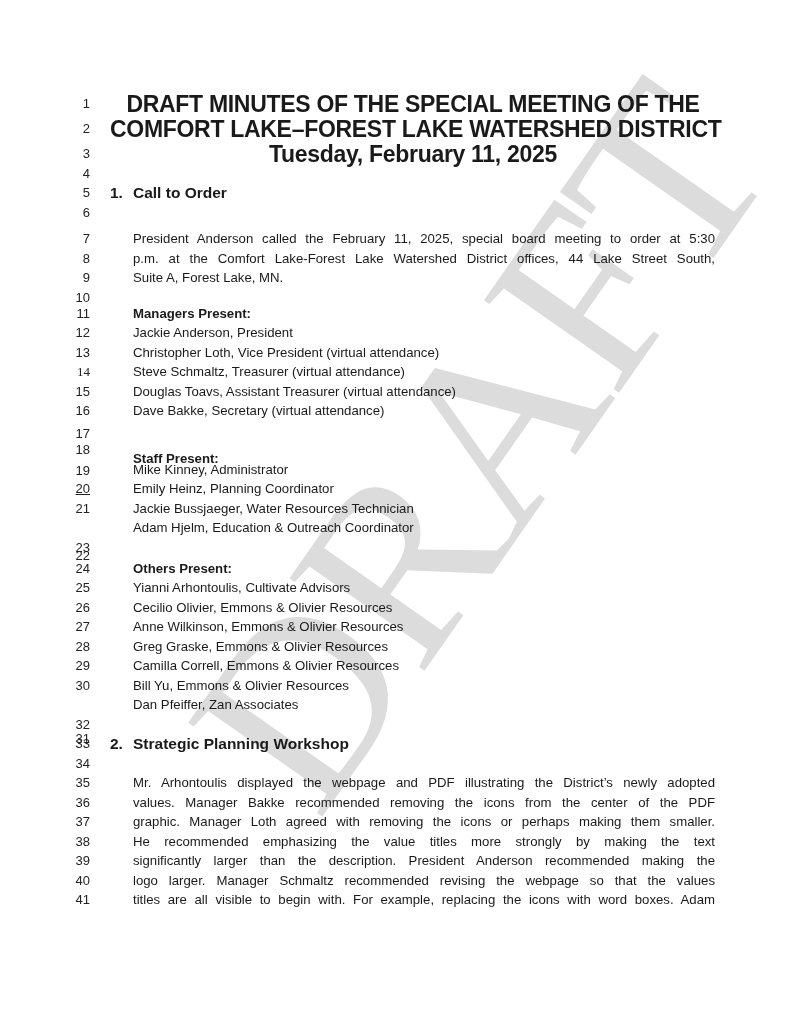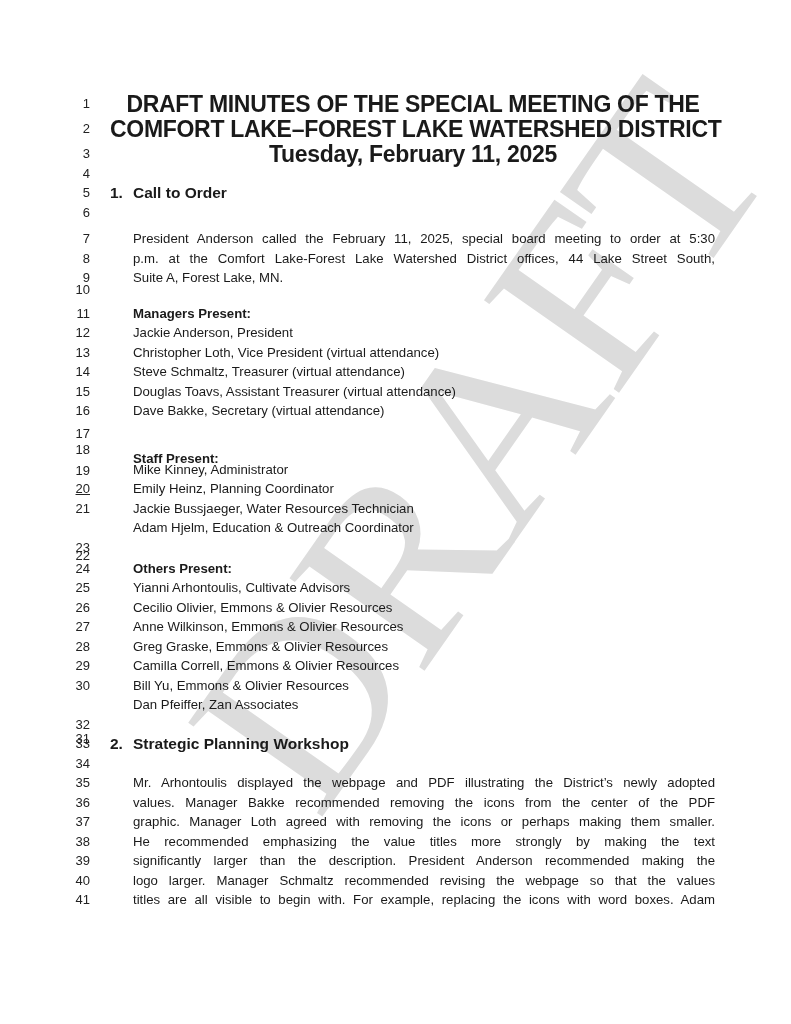--- a/index.html
+++ b/index.html
@@ -32,25 +32,25 @@
   <div id="ln-col">
       <div class="ln" style="top: 94px; position: absolute;">1</div>
       <div class="ln" style="top: 119px; position: absolute;">2</div>
       <div class="ln" style="top: 144px; position: absolute;">3</div>
       <div class="ln" style="top: 164px; position: absolute;">4</div>
       <div class="ln" style="top: 183px; position: absolute;">5</div>
       <div class="ln" style="top: 203px; position: absolute;">6</div>
       <div class="ln" style="top: 229px; position: absolute;">7</div>
       <div class="ln" style="top: 249px; position: absolute;">8</div>
       <div class="ln" style="top: 268px; position: absolute;">9</div>
-      <div class="ln" style="top: 280px; position: absolute;">10</div>
+      <div class="ln" style="top: 288px; position: absolute;">10</div>
       <div class="ln" style="top: 304px; position: absolute;">11</div>
       <div class="ln" style="top: 323px; position: absolute;">12</div>
       <div class="ln" style="top: 343px; position: absolute;">13</div>
-      <div class="ln" style="top: 362px; position: absolute;">14</div>
+      <div class="ln" style="top: 362px; position: absolute; font-family: Liberation Serif, serif;">14</div>
       <div class="ln" style="top: 382px; position: absolute;">15</div>
       <div class="ln" style="top: 401px; position: absolute;">16</div>
       <div class="ln" style="top: 424px; position: absolute;">17</div>
       <div class="ln" style="top: 440px; position: absolute;">18</div>
       <div class="ln" style="top: 461px; position: absolute;">19</div>
       <div class="ln" style="top: 479px; position: absolute; text-decoration: underline;">20</div>
       <div class="ln" style="top: 499px; position: absolute;">21</div>
       <div class="ln" style="top: 546px; position: absolute;">22</div>
       <div class="ln" style="top: 538px; position: absolute;">23</div>
       <div class="ln" style="top: 559px; position: absolute;">24</div>

